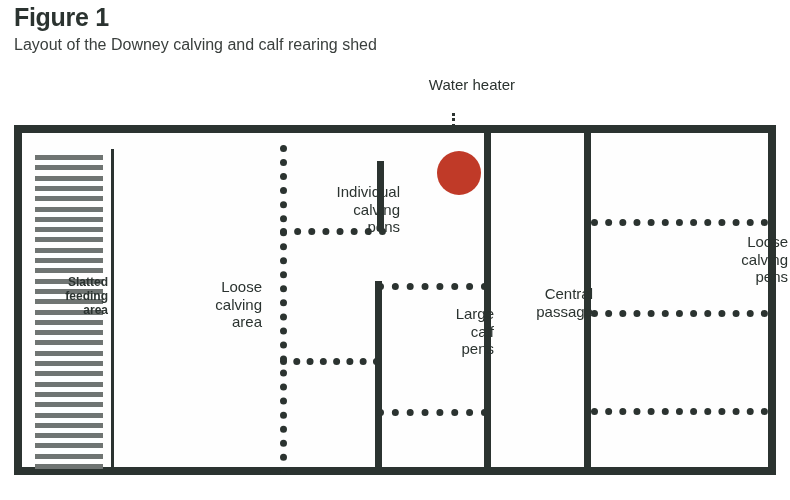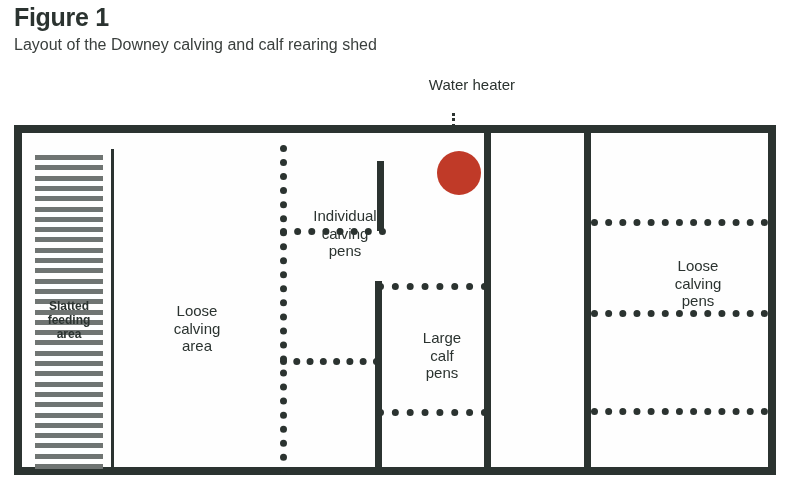--- a/index.html
+++ b/index.html
@@ -108,26 +108,25 @@
     position: absolute;
     left: 0;
     width: 68px;
     height: 5px;
     background: #6f7472;
   }
 
   
   .zone-label {
     position: absolute;
-    text-align: center;
+    text-align: right;
     font-size: 15px;
     line-height: 1.18;
     color: #2b3330;
     white-space: pre-line;
-    margin-top: 24px;
   }
   #label-slatted-feeding-area {
     left: 8px;
     top: 142px;
     width: 78px;
     font-size: 12px;
     font-weight: bold;
   }
   #label-loose-calving-area { left: 110px; top: 145px; width: 130px; }
   #label-individual-calving-pens { left: 268px; top: 50px; width: 110px; }
@@ -226,18 +225,20 @@
 area</div>
     <div class="zone-label" id="label-loose-calving-area">Loose
 calving
 area</div>
     <div class="zone-label" id="label-individual-calving-pens">Individual
 calving
 pens</div>
     <div class="zone-label" id="label-small-calf-pens">Large
 calf
 pens</div>
+    <div class="zone-label" id="label-central-passage">Central
+passage</div>
     <div class="zone-label" id="label-large-calving-pens">Loose
 calving
 pens</div>
 
   </div>
 </div>
 
 </body></html>

